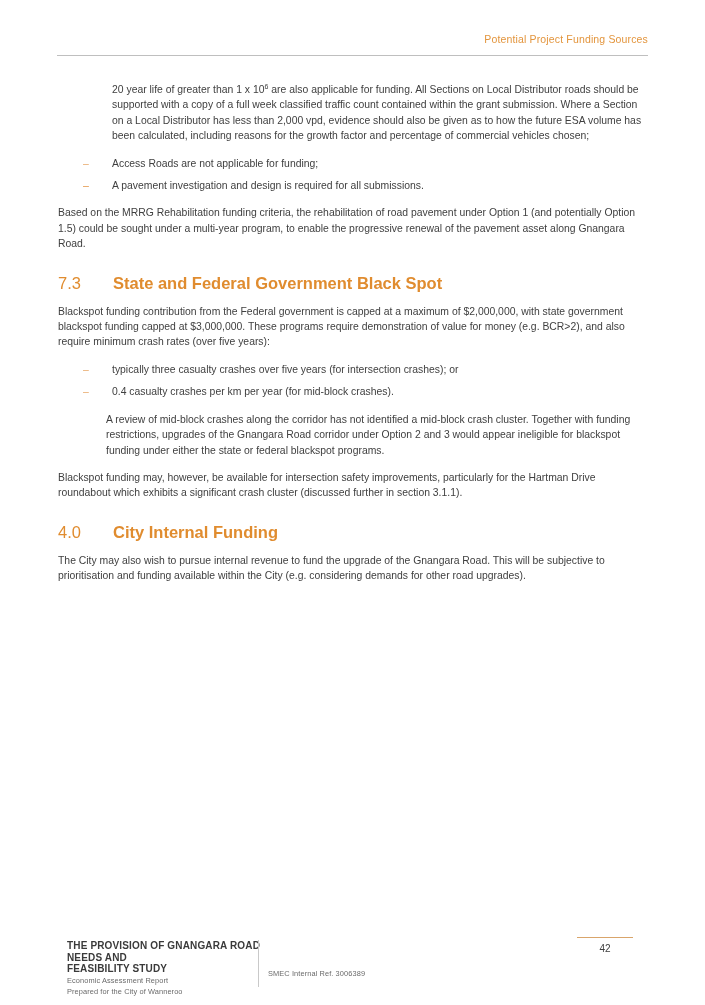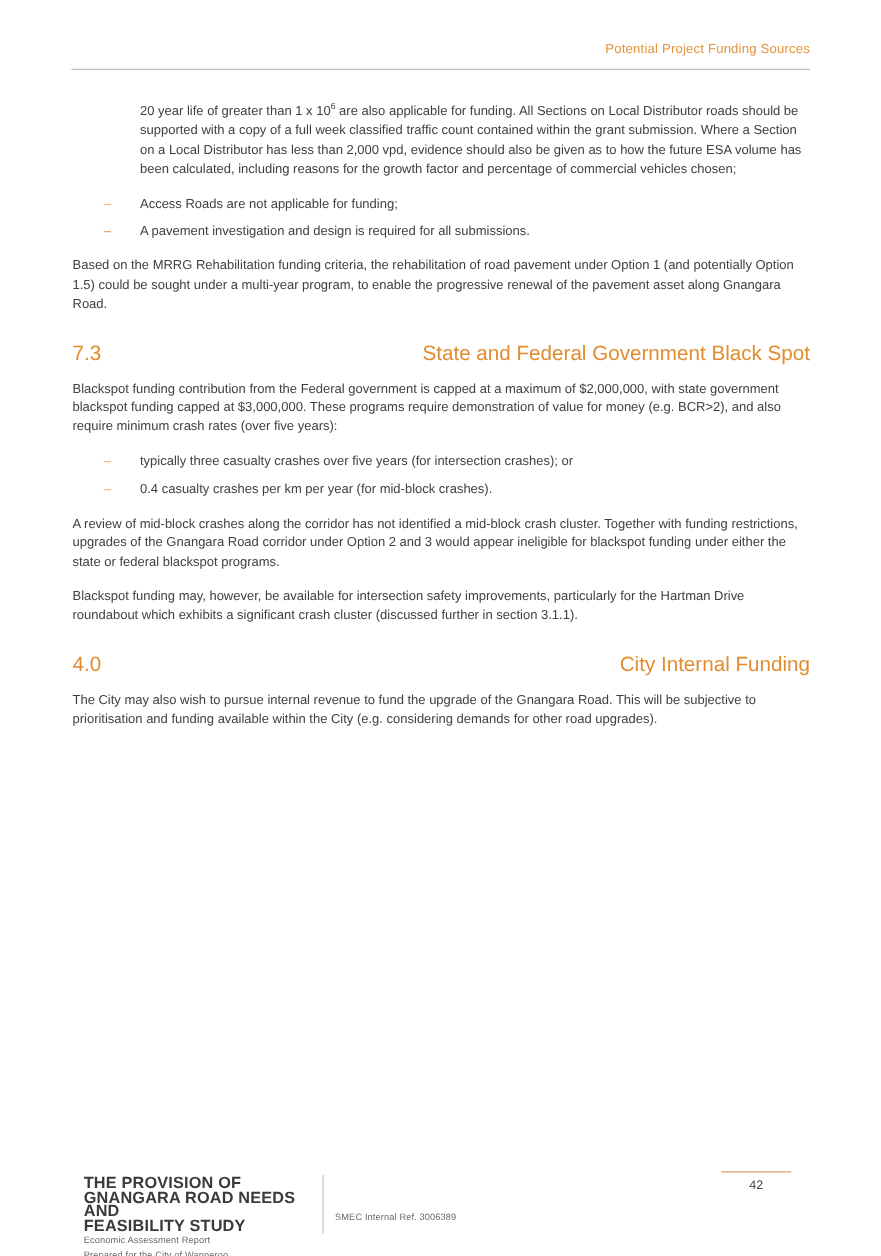--- a/index.html
+++ b/index.html
@@ -100,48 +100,48 @@
   
   h2.section-heading {
     margin: 0 0 10px 0;
     padding: 0;
     font-size: 16.5px;
     font-weight: normal;
     color: #E08C2F;
     line-height: 22px;
     display: flex;
     align-items: baseline;
-    justify-content: space-between;
   }
   h2.section-heading .sec-num {
     display: inline-block;
     width: 55px;
     flex: 0 0 55px;
   }
   h2.section-heading .sec-title {
     display: inline-block;
+    font-weight: bold;
   }
   .heading-spacer-top { height: 8px; }
 
   
   .page-footer {
     position: absolute;
     left: 57px;
     top: 940px;
     width: 591px;
     height: 52px;
   }
   .footer-left {
     position: absolute;
     left: 10px;
     top: 0;
     width: 200px;
   }
   .footer-title {
-    font-size: 13px;
+    font-size: 10px;
     font-weight: bold;
     color: #3A3A3A;
     line-height: 11.5px;
     letter-spacing: 0.15px;
   }
   .footer-sub {
     font-size: 7.4px;
     color: #6A6A6A;
     line-height: 11.5px;
     letter-spacing: 0.1px;
@@ -226,21 +226,21 @@
       <li>
         <span class="dash-marker">–</span>
         <span>typically three casualty crashes over five years (for intersection crashes); or</span>
       </li>
       <li>
         <span class="dash-marker">–</span>
         <span>0.4 casualty crashes per km per year (for mid-block crashes).</span>
       </li>
     </ul>
 
-    <p class="body-text" style="margin-top:11px;">A review of mid-block crashes along the corridor has not identified a mid-block crash cluster.  Together with funding restrictions, upgrades of the Gnangara Road corridor under Option 2 and 3 would appear ineligible for blackspot funding under either the state or federal blackspot programs.</p>
+    <p class="body-text" style="margin-top:11px;margin-left:48px;">A review of mid-block crashes along the corridor has not identified a mid-block crash cluster.  Together with funding restrictions, upgrades of the Gnangara Road corridor under Option 2 and 3 would appear ineligible for blackspot funding under either the state or federal blackspot programs.</p>
 
     <p class="body-text">Blackspot funding may, however, be available for intersection safety improvements, particularly for the Hartman Drive roundabout which exhibits a significant crash cluster (discussed further in section 3.1.1).</p>
 
     <div class="heading-spacer-top"></div>
 
     <h2 class="section-heading">
       <span class="sec-num">4.0</span>
       <span class="sec-title">City Internal Funding</span>
     </h2>
 

